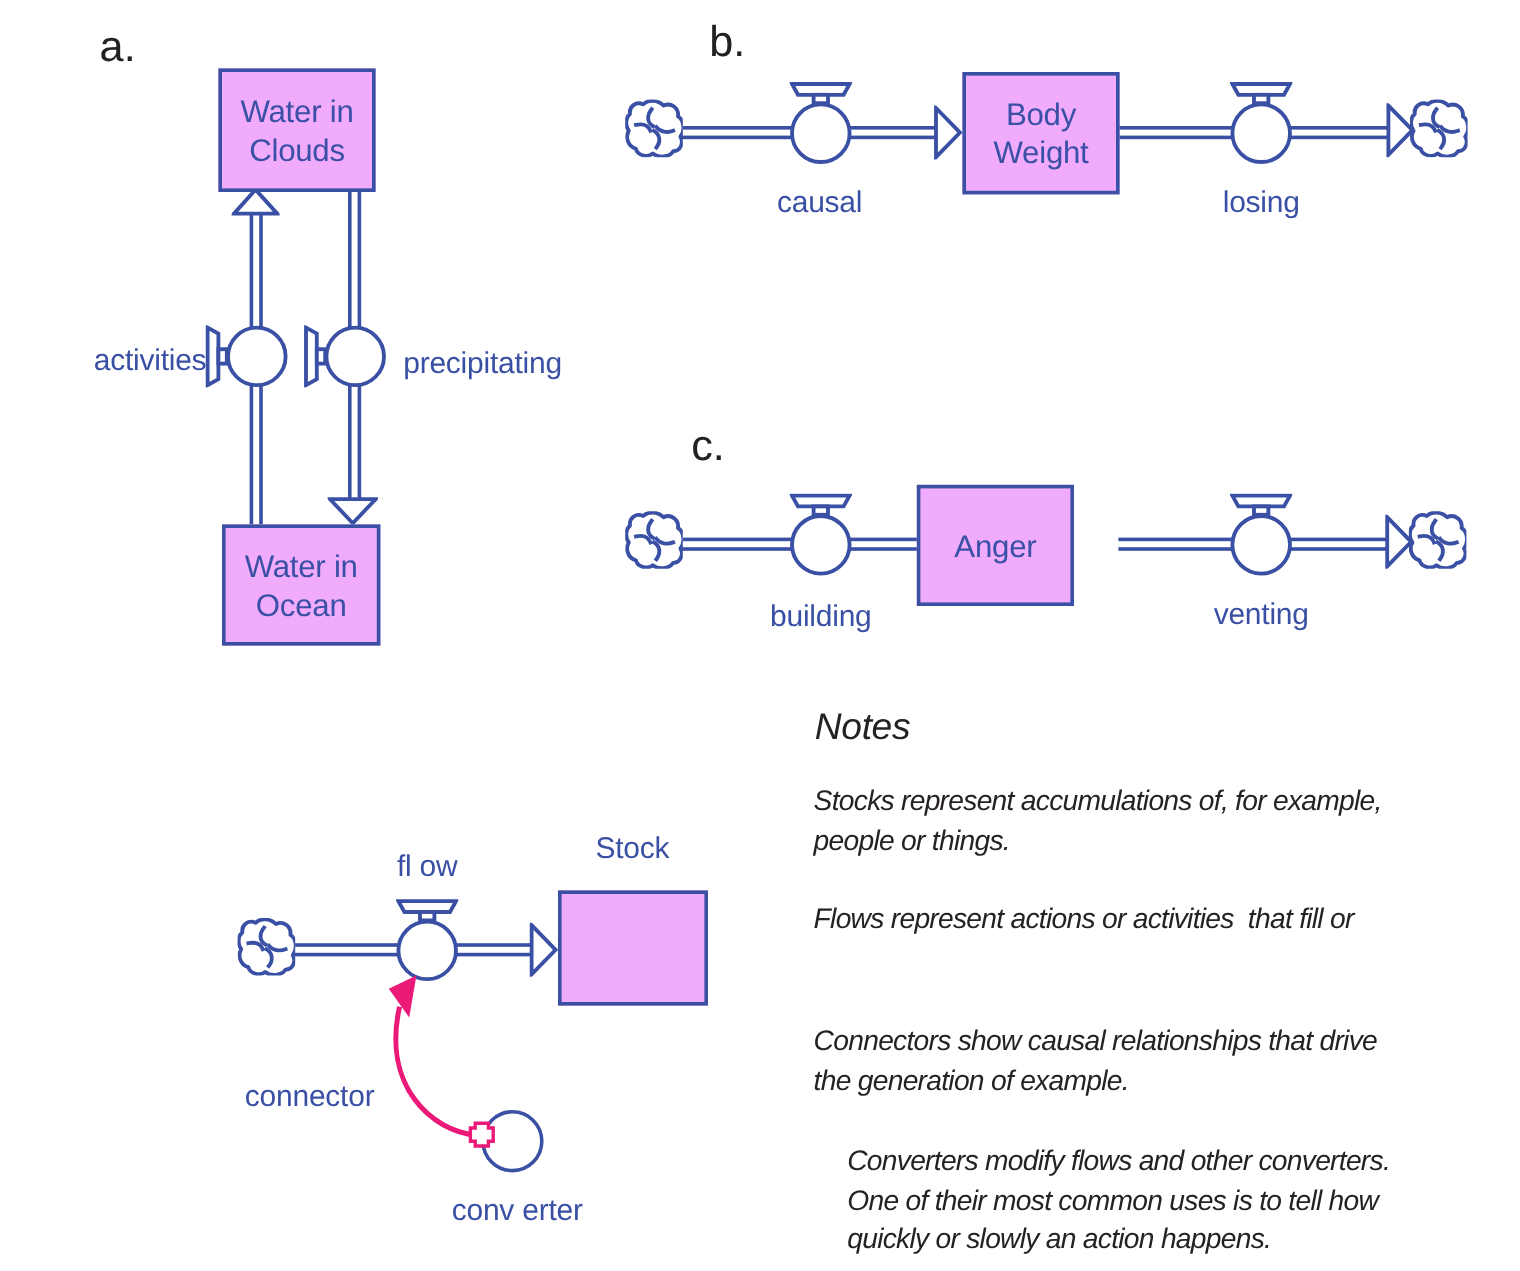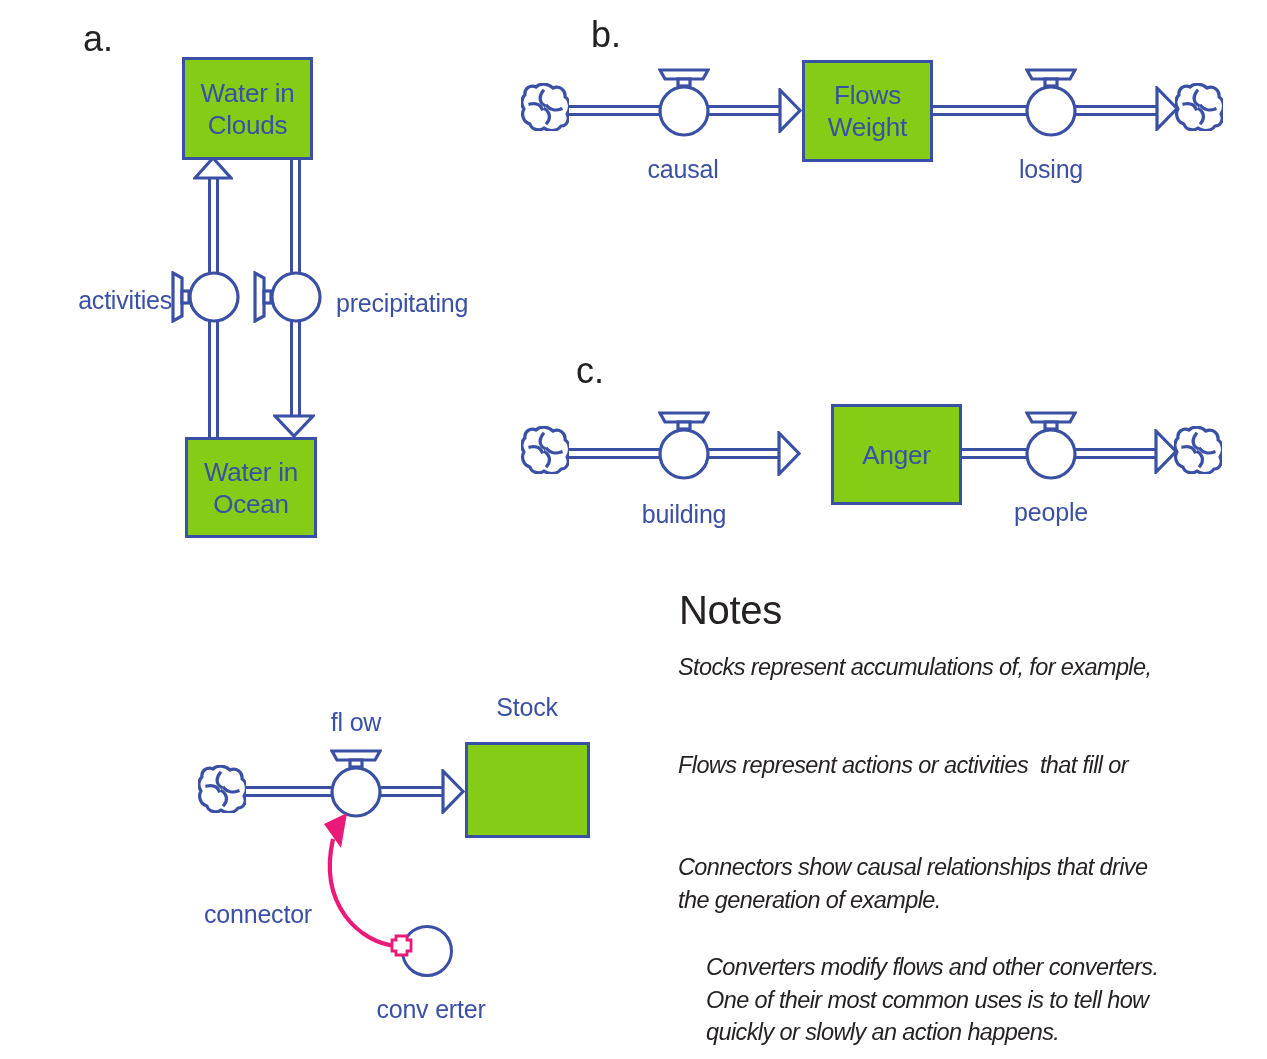--- a/index.html
+++ b/index.html
@@ -1,35 +1,35 @@
 <!DOCTYPE html>
 <html style="--blue: #3A50A4; --pink: #EB1978; --ink: #262223;"><head>
 <meta charset="utf-8">
 <style>
   :root{ --blue:#3A50A4; --pink:#EB1978; --ink:#262223; }
   html,body{margin:0;padding:0;background:#fff;}
   #stage{position:relative;width:1267px;height:1059px;background:#fff;overflow:hidden;
          font-family:"Liberation Sans",sans-serif;}
   .abs{position:absolute;}
   .section-letter{font-size:36px;color:#222;letter-spacing:0;}
-  .stock-box{box-sizing:border-box;border:3.5px solid var(--blue);background:#84cc16;
+  .stock-box{box-sizing:border-box;border:3.5px solid var(--blue);background:#f0abfc;
              display:flex;flex-direction:column;align-items:center;justify-content:center;z-index:2;}
   .stock-text{color:var(--blue);font-size:26px;line-height:32px;text-align:center;letter-spacing:-0.2px;}
   .dlabel{color:var(--blue);font-size:25px;letter-spacing:-0.2px;white-space:nowrap;z-index:4;}
   .center{text-align:center;}
   .right{text-align:right;}
   .pipe-h{position:absolute;height:11px;box-sizing:border-box;background:#fff;
           border-top:3px solid var(--blue);border-bottom:3px solid var(--blue);z-index:1;}
   .pipe-v{position:absolute;width:11px;box-sizing:border-box;background:#fff;
           border-left:3px solid var(--blue);border-right:3px solid var(--blue);z-index:1;}
   .icon{position:absolute;z-index:3;overflow:visible;}
   .arrow{z-index:2;}
   .converter-circle{box-sizing:border-box;width:52px;height:52px;border-radius:50%;
           border:3.5px solid var(--blue);background:#fff;z-index:3;}
-  .notes-title{font-size:40px;color:var(--ink);letter-spacing:-0.3px;}
+  .notes-title{font-style:italic;font-size:31px;color:var(--ink);letter-spacing:-0.3px;}
   .note-line{font-size:23.5px;line-height:32.5px;color:var(--ink);letter-spacing:-0.6px;white-space:pre;font-style:italic;}
   svg .ln{stroke:var(--blue);fill:none;stroke-width:3.2;}
   svg .fw{stroke:var(--blue);fill:#fff;stroke-width:3.2;}
 </style>
 </head>
 <body>
 
 <div id="stage">
 
   <svg width="0" height="0" style="position:absolute" aria-hidden="true">
@@ -114,21 +114,21 @@
     </svg>
 
   <svg class="icon arrow" style="left:778px;top:88px" width="24" height="45">
       <use href="#sym-arrow-right"></use>
     </svg>
   <svg class="icon arrow" style="left:1155px;top:86px" width="24" height="45">
       <use href="#sym-arrow-right"></use>
     </svg>
 
   <div class="abs stock-box" style="left:802px;top:60px;width:131px;height:102px">
-    <div class="stock-text">Flows</div>
+    <div class="stock-text">Body</div>
     <div class="stock-text">Weight</div>
   </div>
 
   <div class="abs dlabel center" style="left:603px;top:155px;width:160px">causal</div>
   <div class="abs dlabel center" style="left:971px;top:155px;width:160px">losing</div>
 
   <div class="abs section-letter" style="left:576px;top:350px">c.</div>
 
   <div class="pipe-h" style="left:566px;top:448px;width:213px"></div>
   <div class="pipe-h" style="left:932px;top:448px;width:225px"></div>
@@ -147,26 +147,26 @@
       <use href="#sym-valve-h"></use>
     </svg>
 
   <svg class="icon arrow" style="left:777px;top:431px" width="24" height="45">
       <use href="#sym-arrow-right"></use>
     </svg>
   <svg class="icon arrow" style="left:1154px;top:429px" width="24" height="45">
       <use href="#sym-arrow-right"></use>
     </svg>
 
-  <div class="abs stock-box" style="left:831px;top:404px;width:131px;height:101px">
+  <div class="abs stock-box" style="left:764px;top:404px;width:131px;height:101px">
     <div class="stock-text">Anger</div>
   </div>
 
   <div class="abs dlabel center" style="left:604px;top:500px;width:160px">building</div>
-  <div class="abs dlabel center" style="left:971px;top:498px;width:160px">people</div>
+  <div class="abs dlabel center" style="left:971px;top:498px;width:160px">venting</div>
 
   <div class="abs dlabel center" style="left:276px;top:708px;width:160px">fl ow</div>
   <div class="abs dlabel center" style="left:447px;top:693px;width:160px">Stock</div>
 
   <div class="pipe-h" style="left:243px;top:786px;width:200px"></div>
   <svg class="icon" style="left:198px;top:765px" width="48" height="48">
       <use href="#sym-cloud"></use>
     </svg>
   <svg class="icon" style="left:330px;top:749px" width="52" height="69">
       <use href="#sym-valve-h"></use>
@@ -186,20 +186,21 @@
     <polygon points="47,18 24,29 41,53" fill="var(--pink)" stroke="none"></polygon>
     <path d="M96,141 h11 v4 h4 v11 h-4 v4 h-11 v-4 h-4 v-11 h4 Z" fill="#fff" stroke="var(--pink)" stroke-width="2.8"></path>
   </svg>
 
   <div class="abs dlabel center" style="left:346px;top:995px;width:170px">conv erter</div>
 
   <div class="abs notes-title" style="left:679px;top:588px">Notes</div>
 
   <div class="abs" style="left:678px;top:651px">
     <div class="note-line">Stocks represent accumulations of, for example,</div>
+    <div class="note-line">people or things.</div>
   </div>
   <div class="abs" style="left:678px;top:749px">
     <div class="note-line">Flows represent actions or activities  that fill or</div>
   </div>
   <div class="abs" style="left:678px;top:851px">
     <div class="note-line">Connectors show causal relationships that drive</div>
     <div class="note-line">the generation of example.</div>
   </div>
   <div class="abs" style="left:706px;top:951px">
     <div class="note-line">Converters modify flows and other converters.</div>

